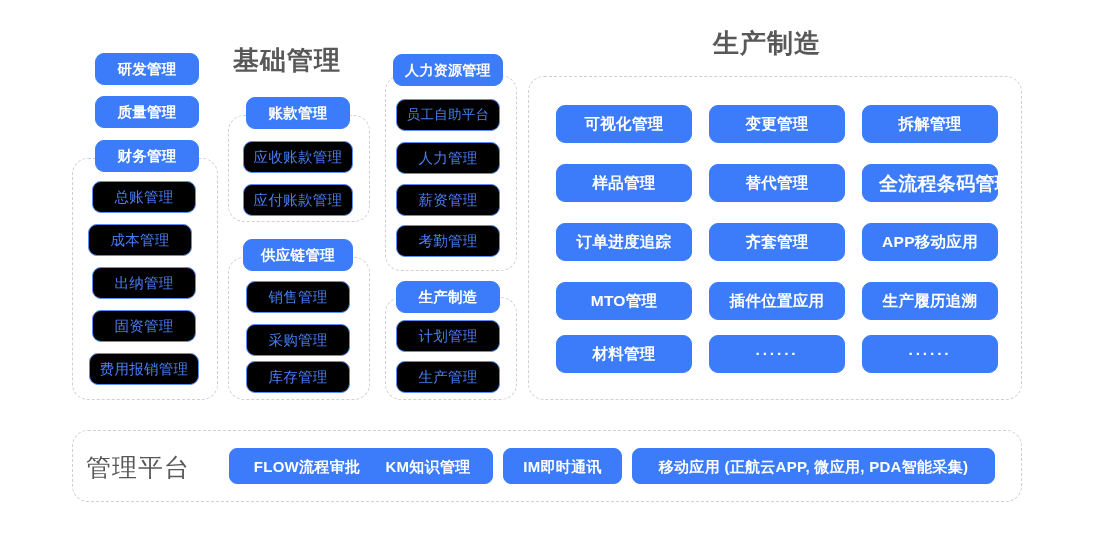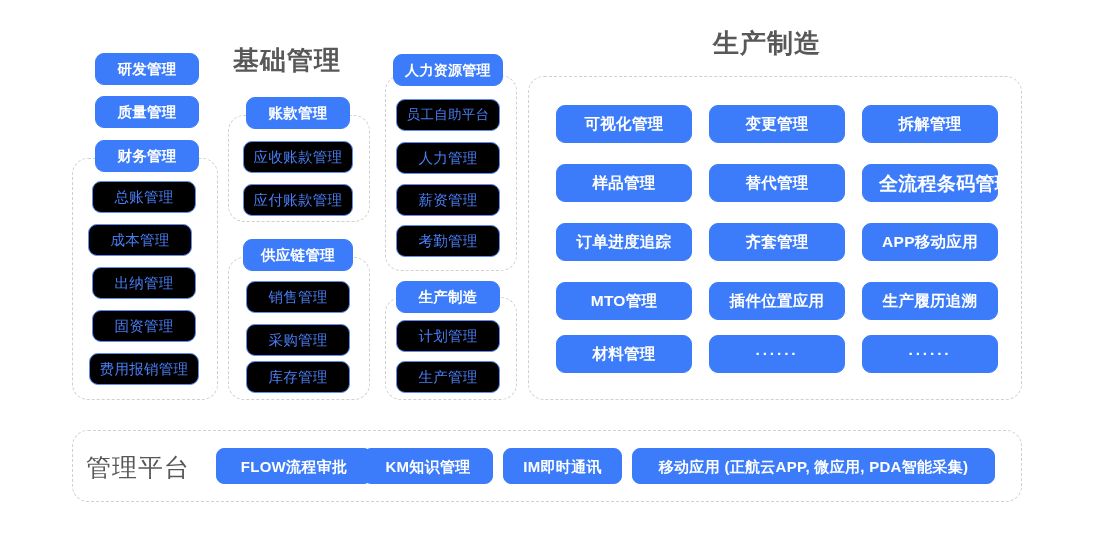--- a/index.html
+++ b/index.html
@@ -174,18 +174,18 @@
   <div class="pill solid ind-pill" style="left:862px; top:282px;">生产履历追溯</div>
 
   <div class="pill solid ind-pill" style="left:556px; top:335px;">材料管理</div>
   <div class="pill solid ind-pill dots" style="left:709px; top:335px;">······</div>
   <div class="pill solid ind-pill dots" style="left:862px; top:335px;">······</div>
 
   <div class="dashed-box" style="left:72px; top:430px; width:950px; height:72px;"></div>
 
   <div class="platform-label" style="left:86px; top:455px;">管理平台</div>
 
-  <div class="pill solid plat-pill" style="left:216px; top:448px; width:156px;">FLOW流程审批</div>
+  <div class="pill solid plat-pill" style="left:229px; top:448px; width:156px;">FLOW流程审批</div>
   <div class="pill solid plat-pill" style="left:363px; top:448px; width:130px;text-align:center;">KM知识管理</div>
   <div class="pill solid plat-pill" style="left:503px; top:448px; width:119px;">IM即时通讯</div>
   <div class="pill solid plat-pill" style="left:632px; top:448px; width:363px;">移动应用 (正航云APP, 微应用, PDA智能采集)</div>
 
 </div>
 
 </body></html>

